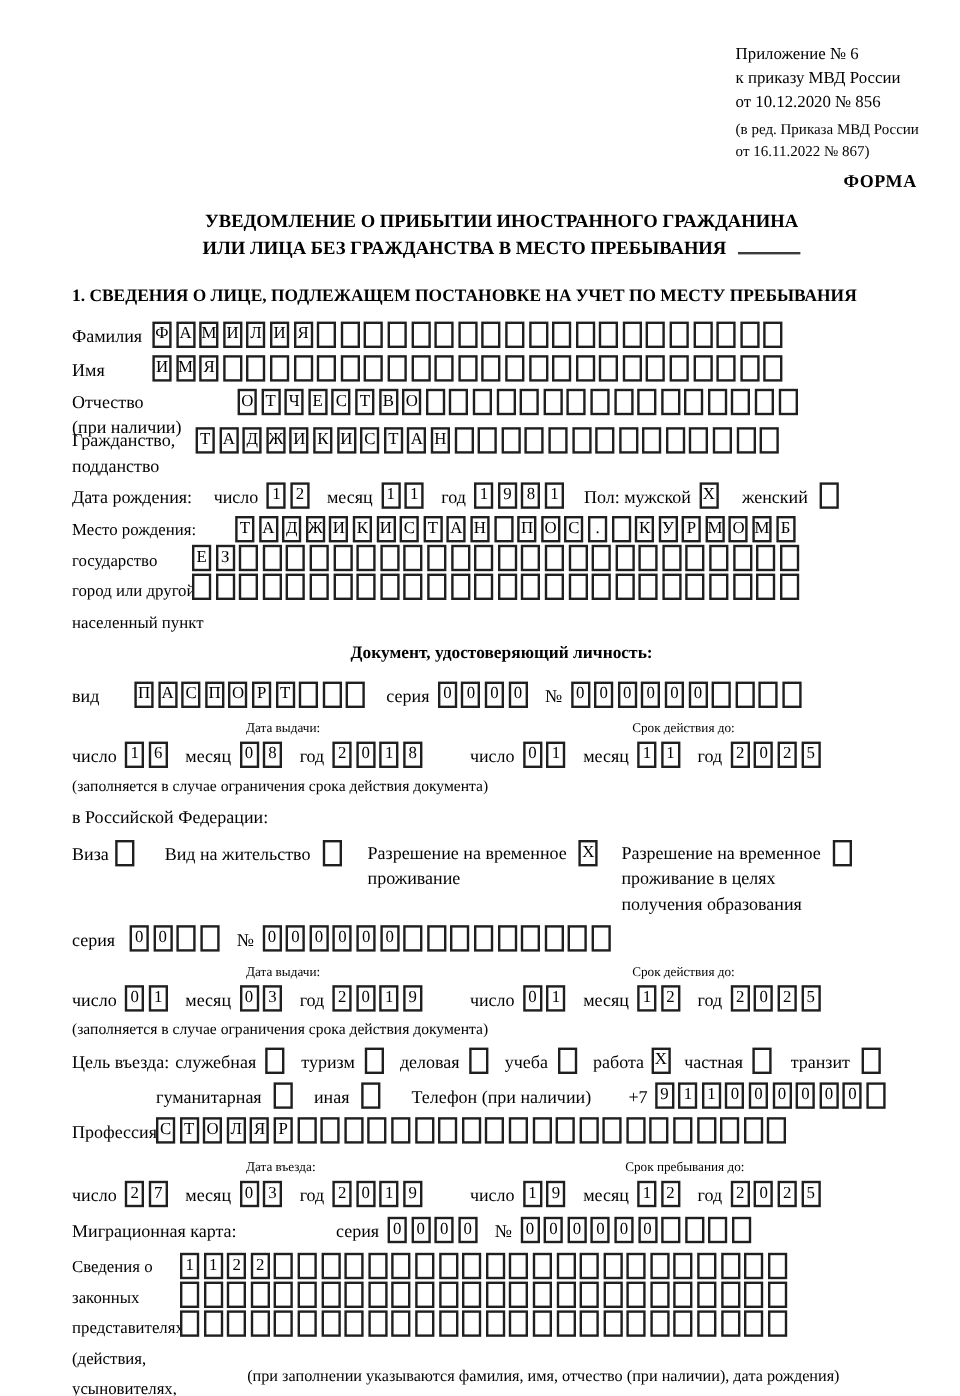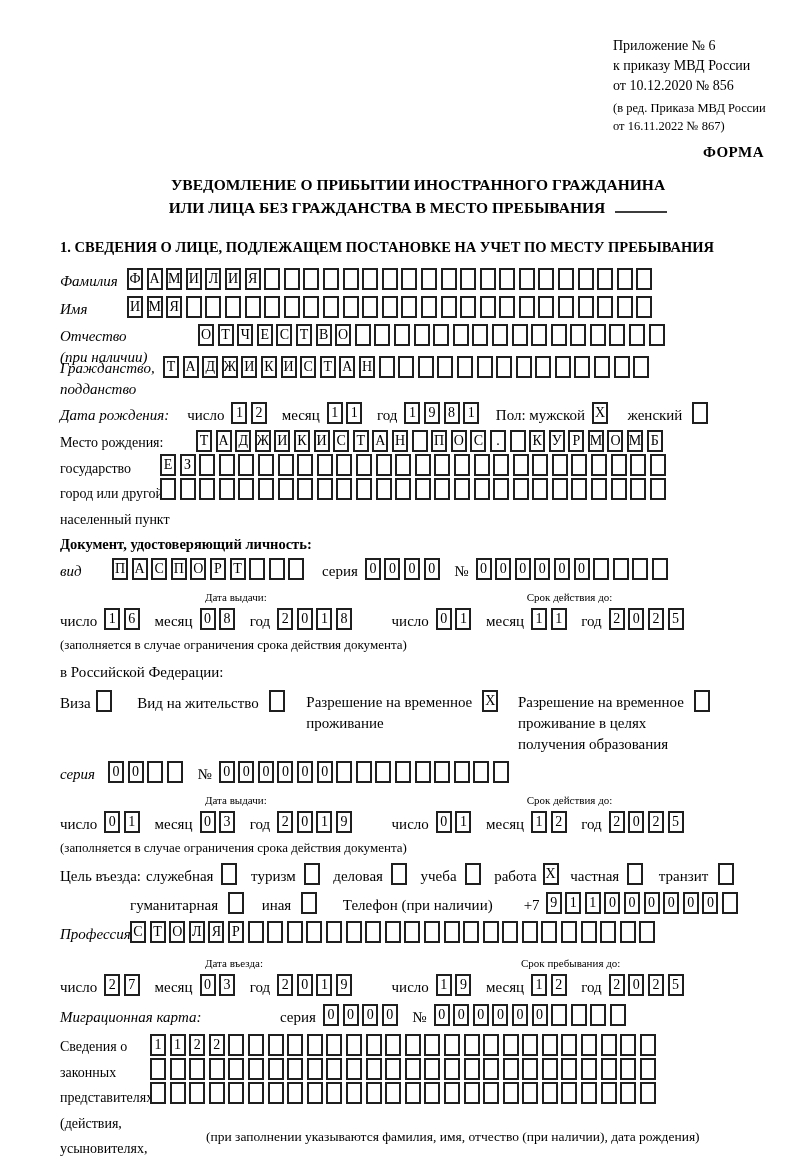--- a/index.html
+++ b/index.html
@@ -19,21 +19,21 @@
   .forma { text-align:right; padding-right:12px; font-weight:bold; font-size:15px; margin-top:9px; letter-spacing:0.5px; }
 
   
   .title { text-align:center; font-weight:bold; font-size:15.5px; line-height:23px; margin-top:12px; }
   .blank-line { display:inline-block; width:52px; border-bottom:2.5px solid #3c3c3c; margin-left:10px; vertical-align:baseline; }
 
   .sec-title { font-weight:bold; font-size:14.5px; margin-top:20px; margin-bottom:12px; }
 
   
   .frow { display:flex; align-items:flex-start; font-size:15px; line-height:26px; margin-bottom:2px; }
-  .lbl { flex:0 0 auto;font-style:italic; }
+  .lbl { flex:0 0 auto; }
   .cells { display:flex; flex-wrap:nowrap; flex:0 0 auto; }
   .cb {
     width:16px; height:22px; border:2px solid #1f1f1f; margin-right:3.6px;
     display:flex; align-items:center; justify-content:center;
     font-size:14px; line-height:1; flex:0 0 auto; background:#fff;
   }
   .two-line { line-height:21px; padding-top:2px; }
 
   .dlbl { margin:0 7px 0 11px; flex:0 0 auto; }
   .dlbl0 { margin-right:7px; flex:0 0 auto; }
@@ -322,23 +322,23 @@
           <span class="cb"></span>
           <span class="cb"></span>
           <span class="cb"></span>
           <span class="cb"></span>
           <span class="cb"></span>
           <span class="cb"></span>
         </span>
     </span>
   </div>
 
-  <div style="font-weight:bold;font-size:14.5px;line-height:21px;margin-top:2px;">Документ, удостоверяющий личность:</div>
-
-  <div class="frow" style="margin-top:3px">
+  <div style="text-align:center;font-weight:bold;font-size:14.5px;line-height:21px;margin-top:2px;">Документ, удостоверяющий личность:</div>
+
+  <div class="frow" style="margin-top:13px">
     <span class="lbl" style="width:52px">вид</span>
     <span class="cells">
         <span class="cb">П</span>
         <span class="cb">А</span>
         <span class="cb">С</span>
         <span class="cb">П</span>
         <span class="cb">О</span>
         <span class="cb">Р</span>
         <span class="cb">Т</span>
         <span class="cb"></span>

